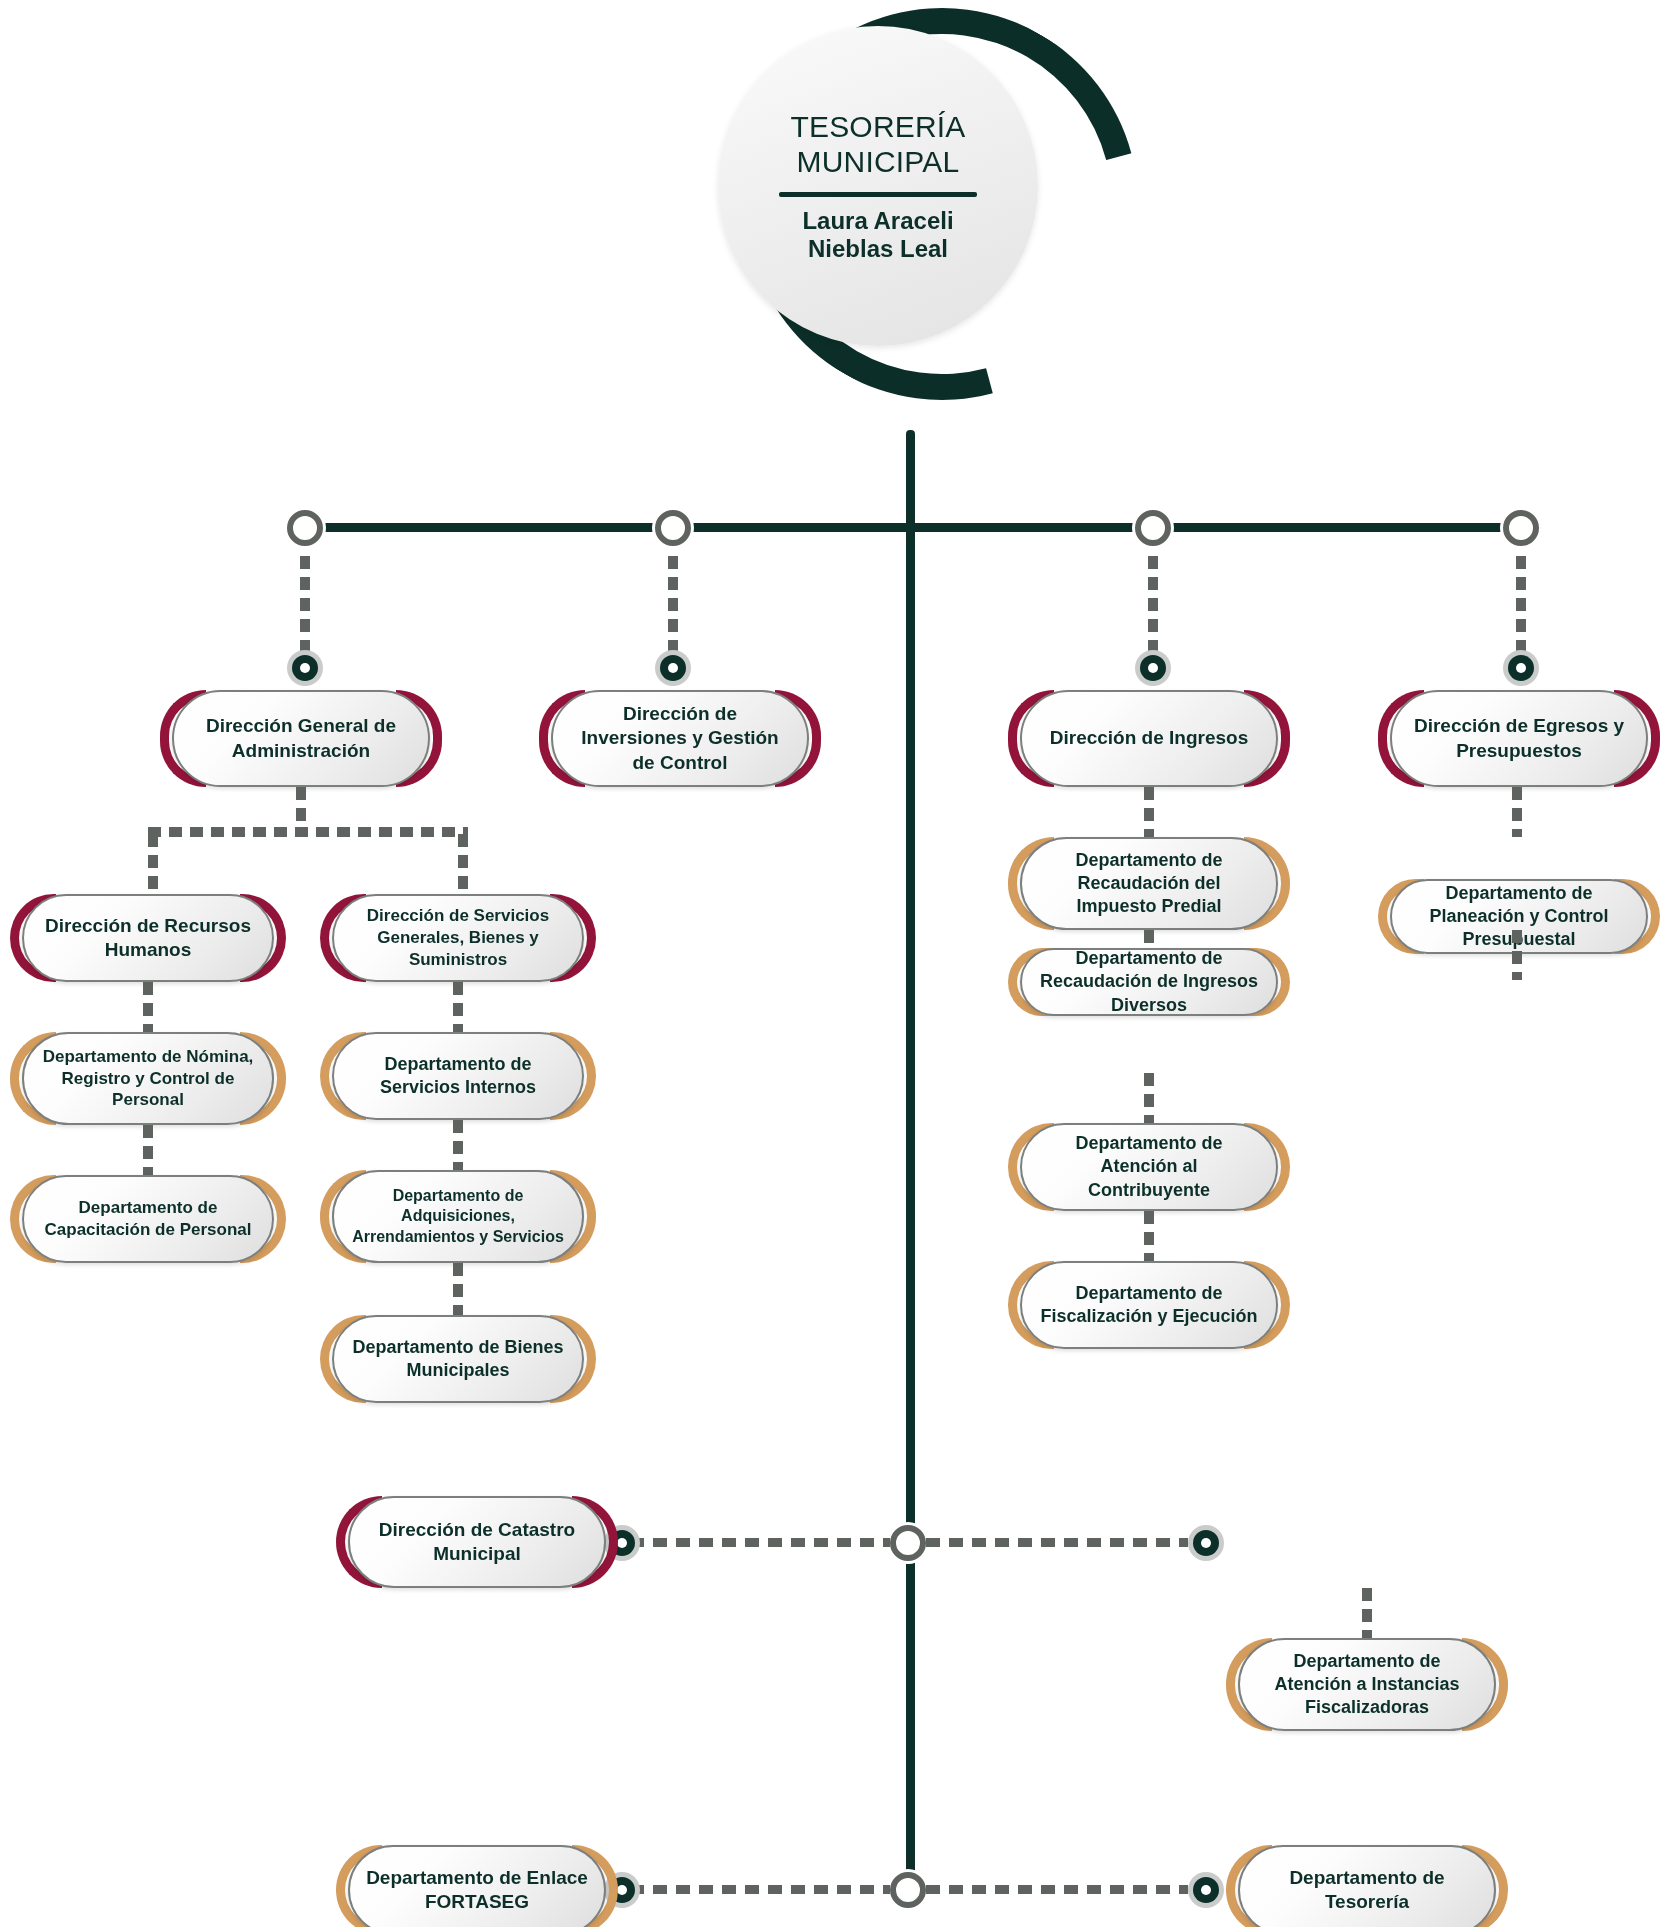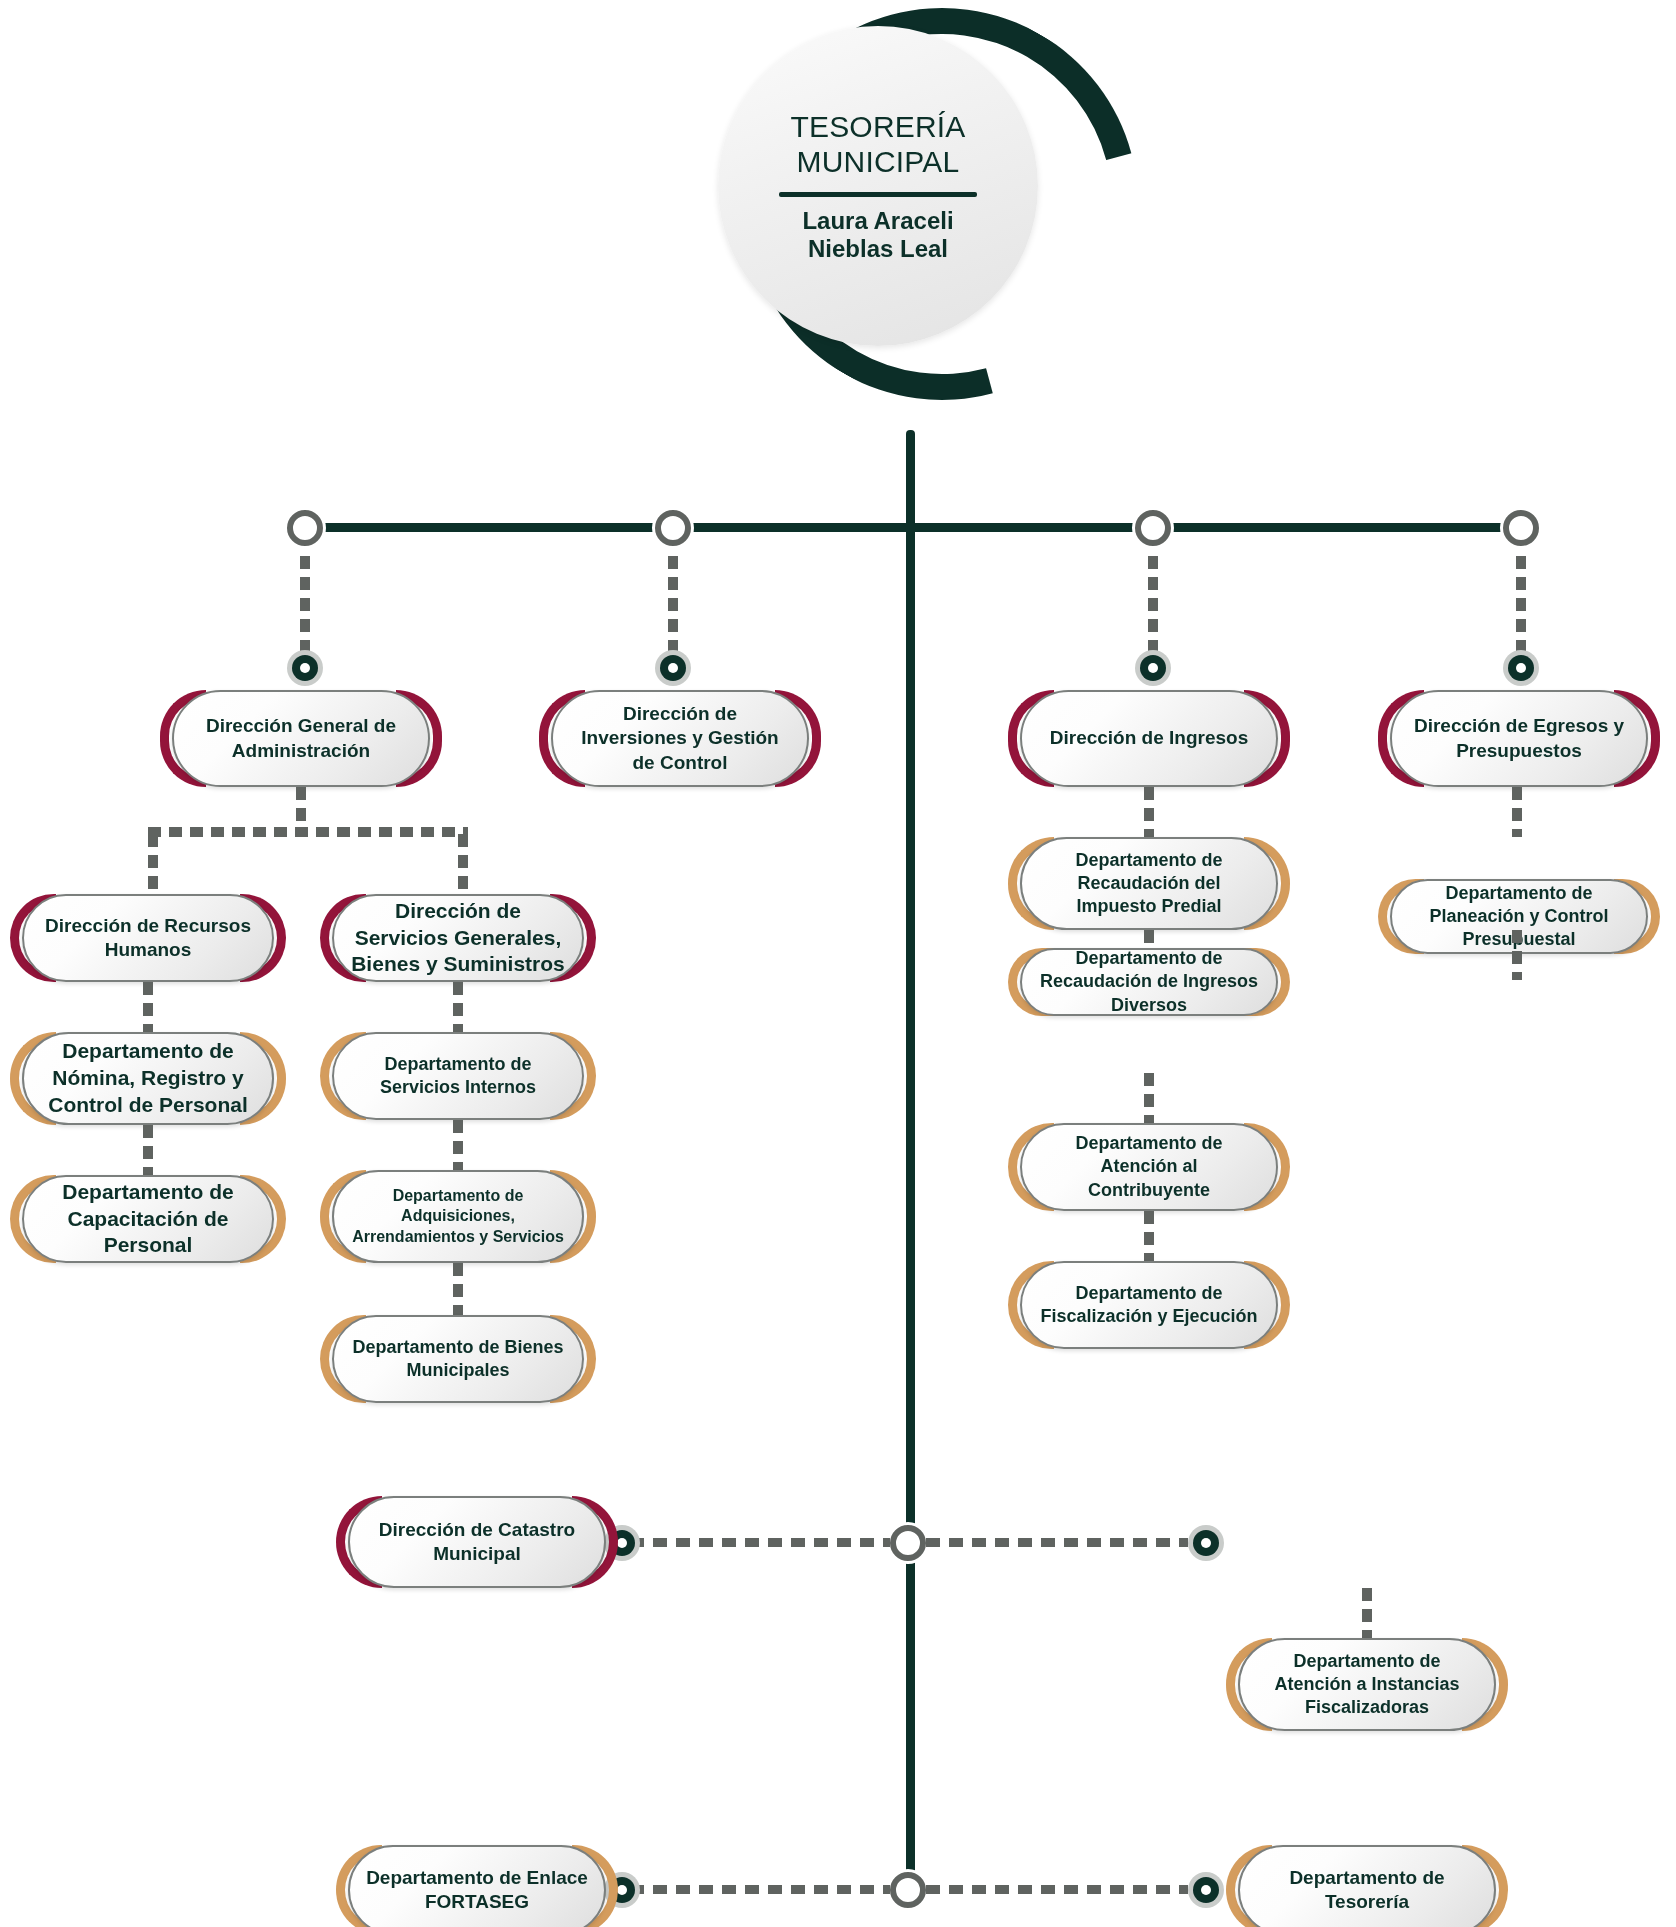--- a/index.html
+++ b/index.html
@@ -74,21 +74,21 @@
     position:absolute;left:0;top:0;width:100%;height:100%;box-sizing:border-box;
     border-radius:999px;border:2px solid #7B7F7D;
     background:linear-gradient(135deg,#ffffff 0%,#fdfdfd 30%,#ececec 72%,#dedede 100%);
     box-shadow:0 2px 4px rgba(0,0,0,.13);
     display:flex;align-items:center;justify-content:center;text-align:center;
     padding:0 16px;color:#0C3029;font-weight:bold;line-height:1.28;
   }
   .node .label{display:block;}
   .fs19 .label{font-size:19px;}
   .fs18 .label{font-size:18px;}
-  .fs17 .label{font-size:21px;}
+  .fs17 .label{font-size:17px;}
   .fs16 .label{font-size:16px;}
 </style>
 </head>
 <body>
 
 <div id="stage">
 
   <div class="head-wrap">
     <div class="head-ring"></div>
     <div class="head-circle">

